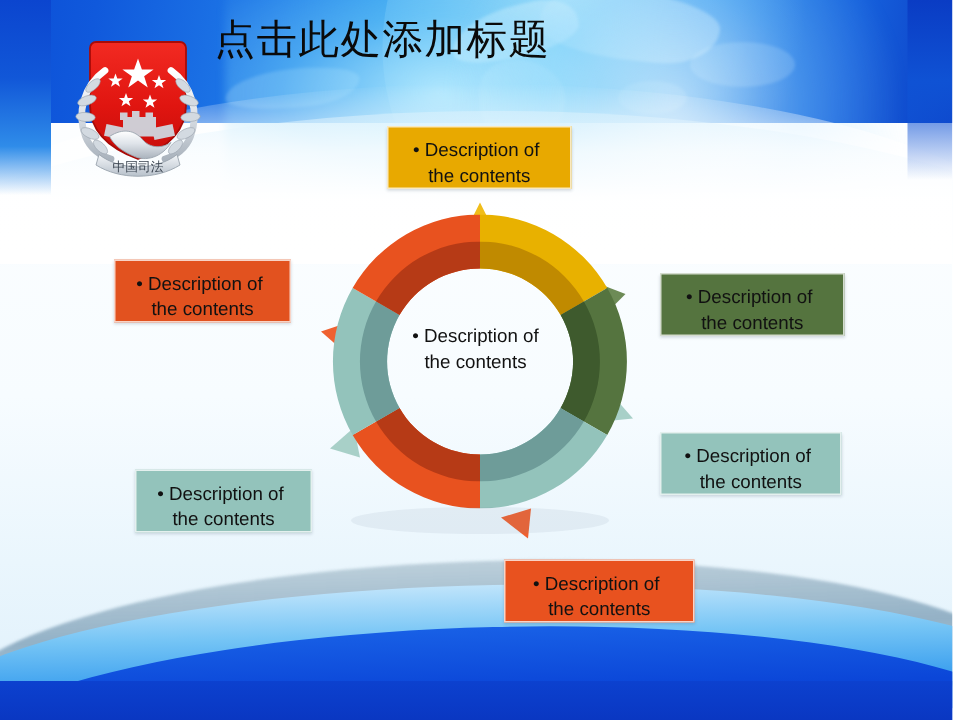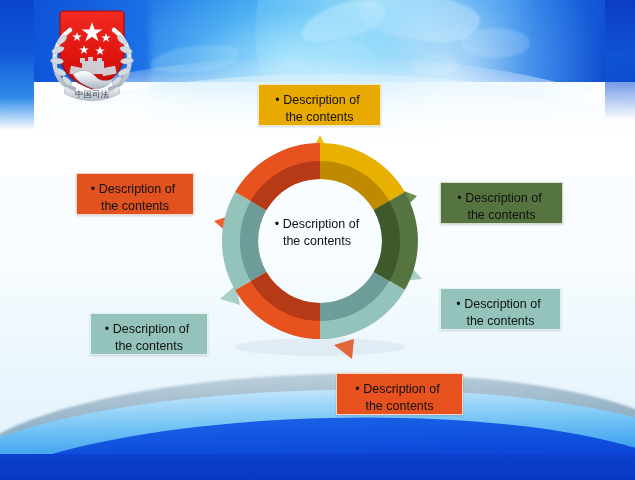--- a/index.html
+++ b/index.html
@@ -89,21 +89,21 @@
     background:linear-gradient(180deg,#1860e6 0%,#0b46d8 45%,#0a3ccd 100%);
     border-radius:50% 50% 0 0/100% 100% 0 0;
     transform:rotate(-1.4deg);
   }
   .wave-deep{
     position:absolute;left:0;bottom:0;width:635px;height:26px;
     background:linear-gradient(180deg,#0c41cf 0%,#0a37c2 100%);
   }
 
   
-  .emblem{position:absolute;left:40px;top:2px;width:104px;height:104px;}
+  .emblem{position:absolute;left:40px;top:19px;width:104px;height:104px;}
   .emblem svg{display:block;}
 
   
   .title{
     position:absolute;left:143px;top:11px;
     font-size:27px;line-height:32px;color:#0a0a0a;
     font-family:"DejaVu Sans", sans-serif;
     font-weight:400;letter-spacing:1px;white-space:nowrap;
   }
 
@@ -218,20 +218,21 @@
         <ellipse cx="77" cy="79" rx="6" ry="2.8" transform="rotate(-44 77 79)"></ellipse>
       </g>
 
       <path d="M33 72 C42 66 50 68 55 74 C60 80 68 80 74 76 C68 86 57 89 49 85 C42 82 36 78 33 72 z" fill="url(#metalG)" stroke="#9aa4ae" stroke-width=".6"></path>
 
       <path d="M26 84 C40 95 64 95 78 84 L80 91 C64 101 40 101 24 91 z" fill="url(#ribbonG)" stroke="#9aa4ae" stroke-width=".6"></path>
       <text x="52" y="95" font-size="8.5" font-family="DejaVu Sans, sans-serif" fill="#3a4450" text-anchor="middle">中国司法</text>
     </svg>
   </div>
 
+  <div class="title">点击此处添加标题</div>
 
   <div class="ring">
     <svg width="216" height="232" viewBox="0 0 216 232">
       <defs>
         <clipPath id="ringClip">
           <path d="M108,10 a98,98 0 1,1 -0.1,0 Z M108,46 a62,62 0 1,0 0.1,0 Z" clip-rule="evenodd"></path>
         </clipPath>
       </defs>
 
       <g>

